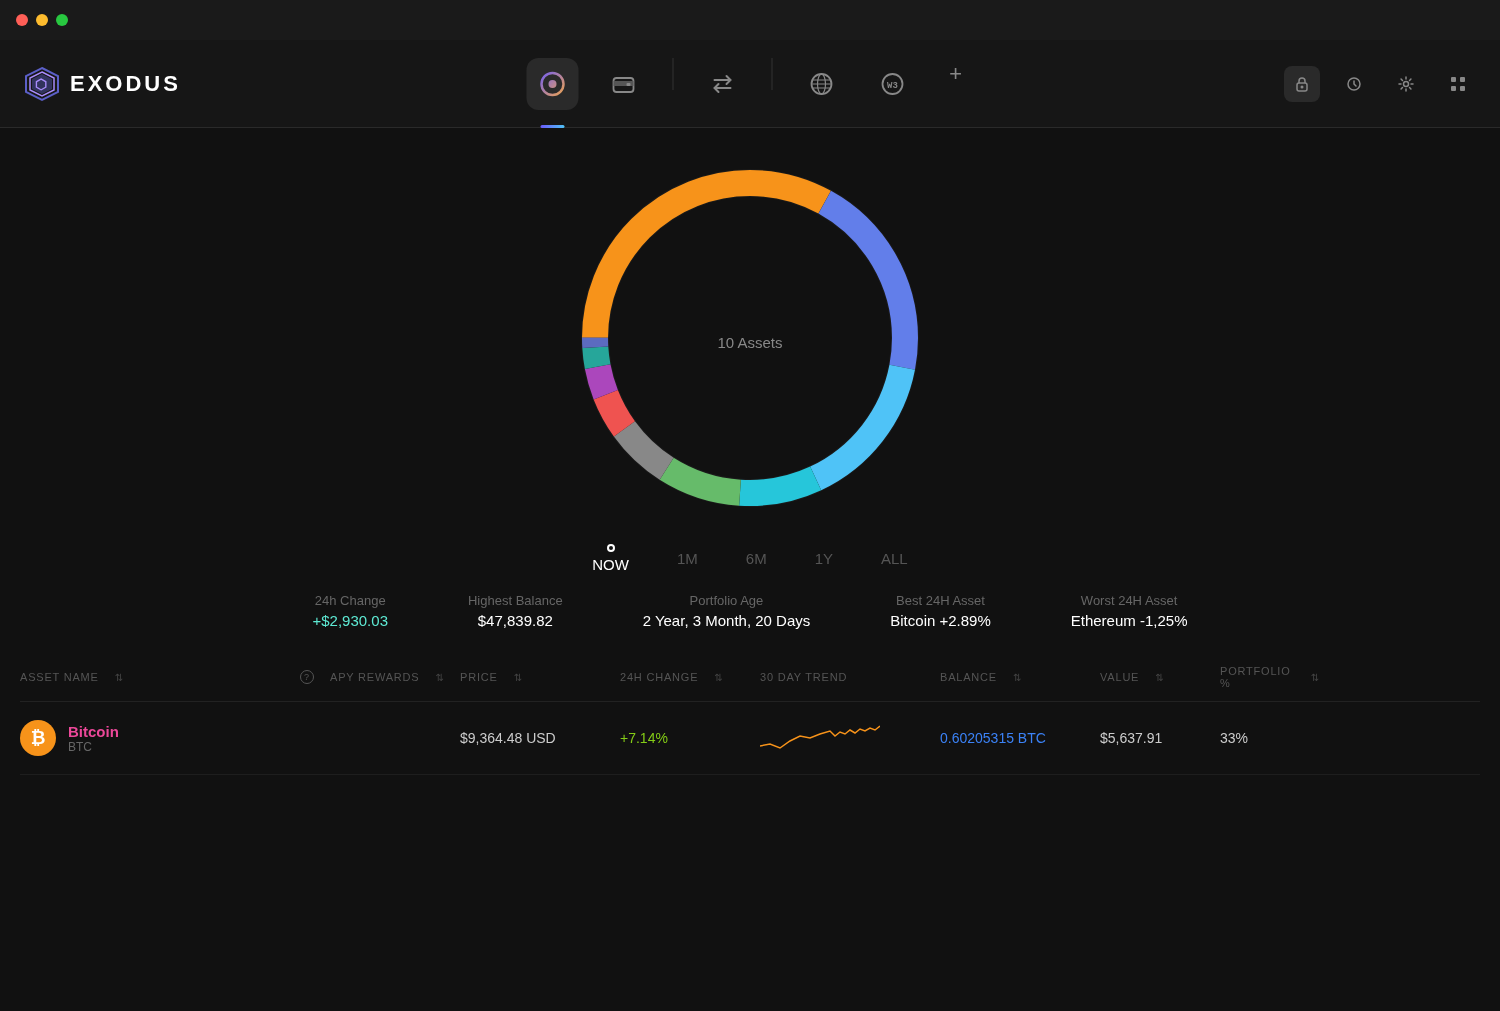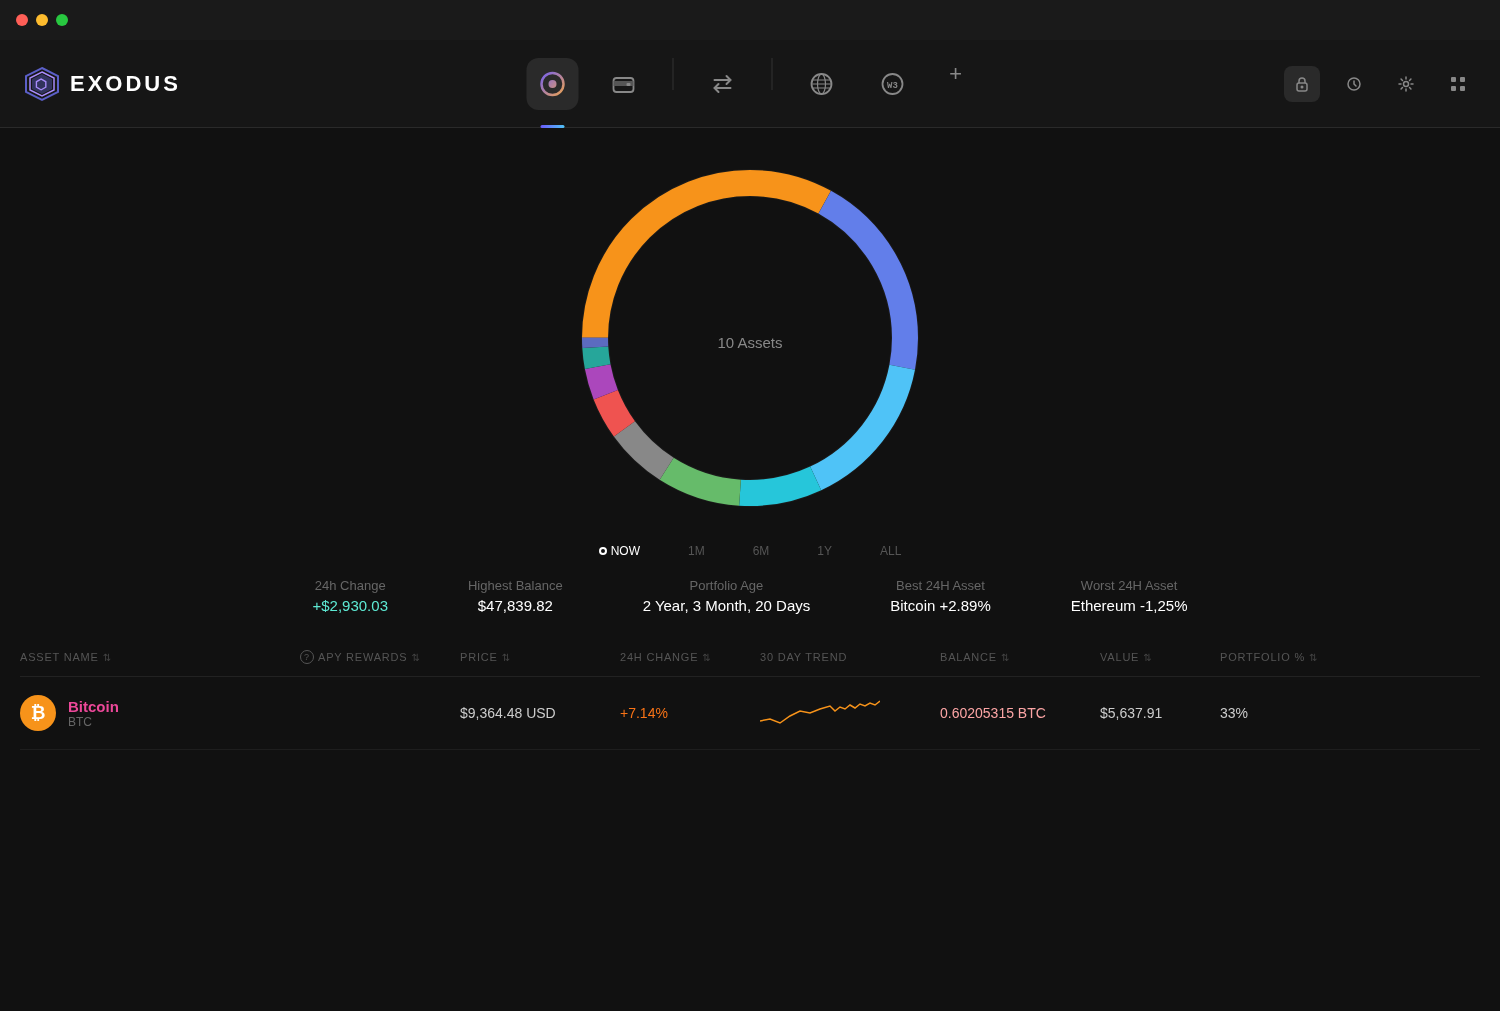--- a/index.html
+++ b/index.html
@@ -176,25 +176,25 @@
     }
 
     
     .time-selector {
       display: flex;
       align-items: center;
       gap: 48px;
       margin-top: 16px;
     }
     .time-option {
-      font-size: 12px;
+      font-size: 15px;
       color: #555;
       cursor: pointer;
       display: flex;
-      flex-direction: row;
+      flex-direction: column;
       align-items: center;
       gap: 4px;
     }
     .time-option.active {
       color: #ffffff;
     }
     .time-option .dot {
       width: 8px;
       height: 8px;
       border-radius: 50%;
@@ -303,21 +303,21 @@
       padding: 12px 0;
       border-bottom: 1px solid #222;
     }
     .th {
       font-size: 11px;
       color: #555;
       letter-spacing: 0.8px;
       text-transform: uppercase;
       display: flex;
       align-items: center;
-      gap: 4px;
+      gap: 16px;
     }
     .th .sort-icon {
       font-size: 10px;
       color: #444;
     }
     .th .help-icon {
       width: 14px;
       height: 14px;
       border-radius: 50%;
       border: 1px solid #555;
@@ -359,22 +359,22 @@
       color: #ec4899;
     }
     .asset-ticker {
       font-size: 12px;
       color: #666;
     }
     .cell {
       font-size: 14px;
       color: #cccccc;
     }
-    .cell.positive { color: #f97316; }
-    .cell.highlight { color: #fca5a5; }
+    .cell.positive { color: #84cc16; }
+    .cell.highlight { color: #3b82f6; }
 
     
     .sparkline {
       width: 120px;
       height: 40px;
     }
 
     
     .donut-svg {
       width: 380px;

